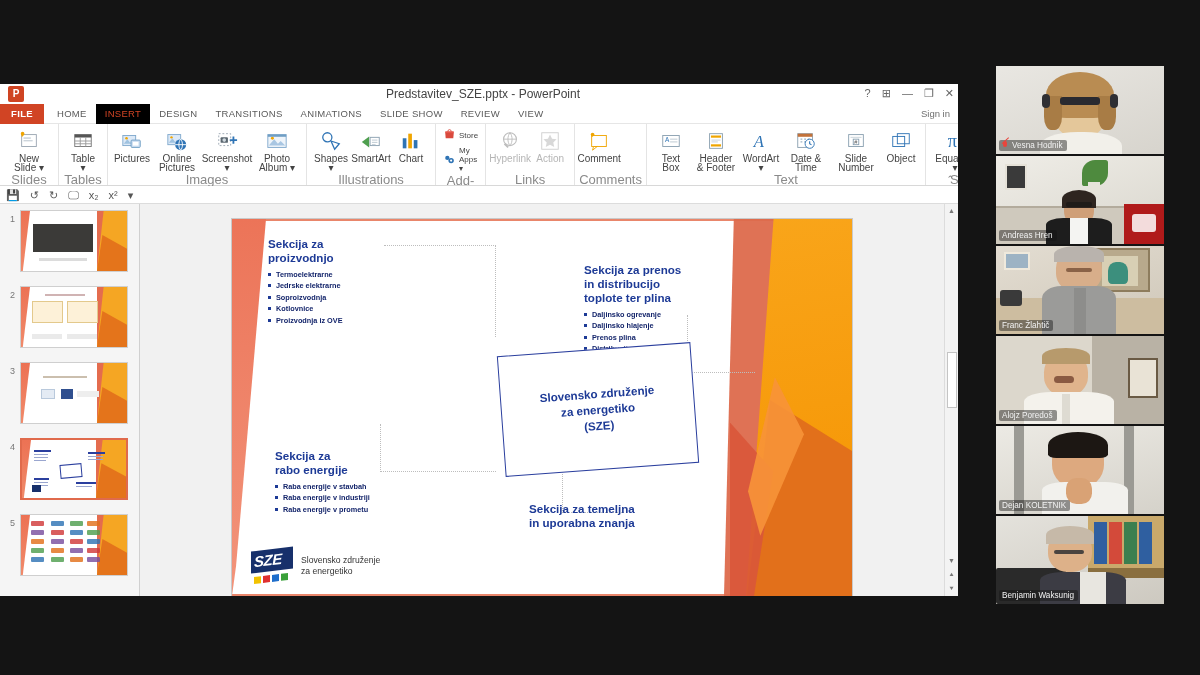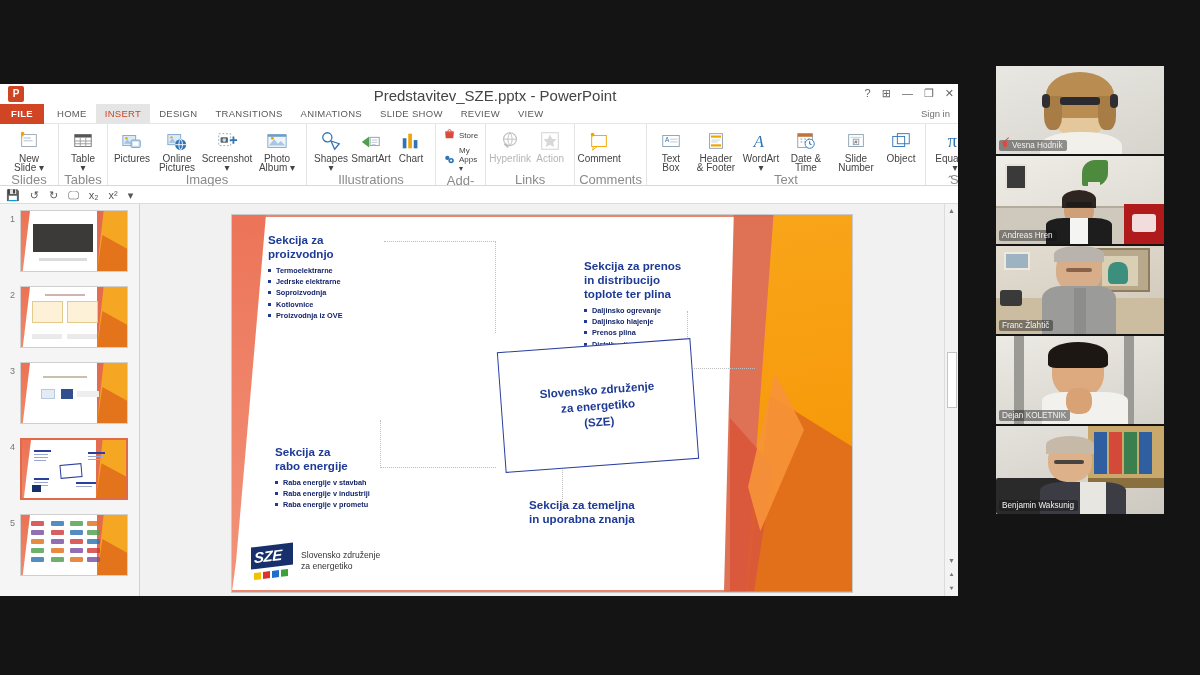--- a/index.html
+++ b/index.html
@@ -23,22 +23,22 @@
   .titlebar {
     position: relative; height: 20px; background: #ffffff;
   }
   .pp-logo {
     position: absolute; left: 8px; top: 2px; width: 16px; height: 16px;
     background: #cf4422; border-radius: 2px;
     color: #fff; font-size: 10px; font-weight: bold;
     text-align: center; line-height: 16px;
   }
   .doc-title {
-    position: absolute; left: 16px; top: 3px; width: 100%;
-    text-align: center; font-size: 15px; color: #444;
+    position: absolute; left: 4px; top: 3px; width: 100%;
+    text-align: center; font-size: 12px; color: #444;
   }
   .win-ctrls {
     position: absolute; right: 4px; top: 2px;
     display: flex; gap: 11px; align-items: center;
     font-size: 11px; color: #666;
   }
   .win-ctrls span { cursor: default; line-height: 14px; }
 
   
   .tabsrow {
@@ -51,21 +51,21 @@
     font-size: 9.5px; letter-spacing: .3px; font-weight: 600;
     text-align: center; line-height: 20px;
   }
   .tabs {
     position: absolute; left: 48px; top: 0; display: flex; height: 20px;
   }
   .tabs .tab {
     font-size: 9.5px; color: #5a5a5a; letter-spacing: .3px;
     padding: 0 9px; line-height: 20px; white-space: nowrap;
   }
-  .tabs .tab.active { color: #d14424; background: #e5e5e5; }
+  .tabs .tab.active { color: #d14424; background: #000000; }
   .signin {
     position: absolute; right: 8px; top: 0; line-height: 20px;
     font-size: 9.5px; color: #6f6f6f;
   }
 
   
   .ribbon {
     position: relative; height: 62px; background: #ffffff;
     border-bottom: 1px solid #d8d8d8;
     display: flex; align-items: stretch;
@@ -138,21 +138,21 @@
   .tr1 { left:0; top:0; width:100%; height:100%; background:#f5a623;
          clip-path: polygon(22% 0, 100% 0, 100% 100%, 0 100%); }
   .tr2 { left:0; top:0; width:100%; height:100%; background:#e2603f;
          clip-path: polygon(0 0, 40% 0, 8% 100%, 0 100%); opacity:.92; }
   .tr3 { left:0; top:40%; width:100%; height:60%; background:#e2701b;
          clip-path: polygon(18% 0, 100% 38%, 100% 100%, 0 100%); opacity:.93; }
 
   
   .canvaswrap {
     position: relative; flex: 1; background: #f1f1f1;
-    display: flex; align-items: center; justify-content: center;
+    display: flex; align-items: flex-end; justify-content: center;
     padding-top: 6px;
   }
   .slide {
     position: relative; width: 620px; height: 377px; background: #ffffff;
     box-shadow: 0 0 0 1px #c9c9c9;
     overflow: hidden;
   }
 
   
   .sl-left-wedge {
@@ -845,20 +845,34 @@
         <div class="person" style="left:4px;top:44px;width:22px;height:16px;background:#3a3a3a;border-radius:3px;"></div>
         <div class="person" style="left:60px;top:2px;width:46px;height:44px;background:#d8ae8a;border-radius:46% 46% 42% 42%;"></div>
         <div class="person" style="left:58px;top:0px;width:50px;height:16px;background:#b9b3ad;border-radius:50% 50% 0 0;"></div>
         <div class="person" style="left:70px;top:22px;width:26px;height:4px;background:#8a6247;border-radius:2px;"></div>
         <div class="person" style="left:46px;top:40px;width:74px;height:48px;background:#9b9b99;border-radius:26% 26% 0 0;"></div>
         <div class="person" style="left:78px;top:42px;width:12px;height:46px;background:#8d8d8b;"></div>
         <div class="nameplate">
           <span class="nm">Franc Žlahtič</span>
         </div>
       </div>
+      <div class="tile active">
+        <div class="bg t4"></div>
+        <div class="person" style="left:0;top:0;width:96px;height:88px;background:#dcd7cc;"></div>
+        <div class="person" style="left:96px;top:0;width:72px;height:88px;background:#b9b2a5;"></div>
+        <div class="person" style="left:132px;top:22px;width:30px;height:40px;background:#e9e3d6;border:2px solid #6a5a44;"></div>
+        <div class="person" style="left:48px;top:16px;width:44px;height:44px;background:#e0b48c;border-radius:46% 46% 44% 44%;"></div>
+        <div class="person" style="left:46px;top:12px;width:48px;height:16px;background:#b79a6c;border-radius:50% 50% 0 0;"></div>
+        <div class="person" style="left:58px;top:40px;width:20px;height:7px;background:#8a5a42;border-radius:4px;"></div>
+        <div class="person" style="left:28px;top:56px;width:90px;height:32px;background:#f4f2ec;border-radius:30% 30% 0 0;"></div>
+        <div class="person" style="left:66px;top:58px;width:8px;height:30px;background:#dedbd2;"></div>
+        <div class="nameplate">
+          <span class="nm">Alojz Poredoš</span>
+        </div>
+      </div>
       <div class="tile">
         <div class="bg t6"></div>
         <div class="person" style="left:18px;top:0;width:10px;height:88px;background:#9b9a94;"></div>
         <div class="person" style="left:128px;top:0;width:10px;height:88px;background:#9b9a94;"></div>
         <div class="person" style="left:56px;top:12px;width:52px;height:50px;background:#dda97f;border-radius:44% 44% 46% 46%;"></div>
         <div class="person" style="left:52px;top:6px;width:60px;height:26px;background:#1c1713;border-radius:50% 50% 14% 14%;"></div>
         <div class="person" style="left:46px;top:56px;width:86px;height:32px;background:#f2f1ed;border-radius:26% 26% 0 0;"></div>
         <div class="person" style="left:70px;top:52px;width:26px;height:26px;background:#d9a275;border-radius:40%;"></div>
         <div class="nameplate">
           <span class="nm">Dejan KOLETNIK</span>

